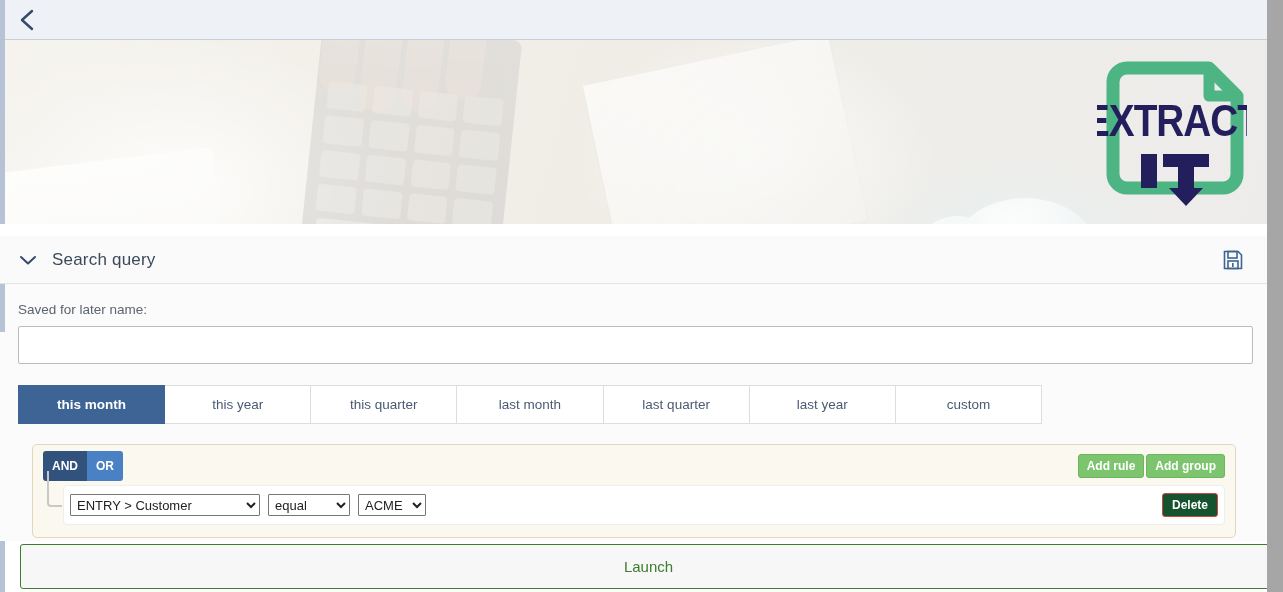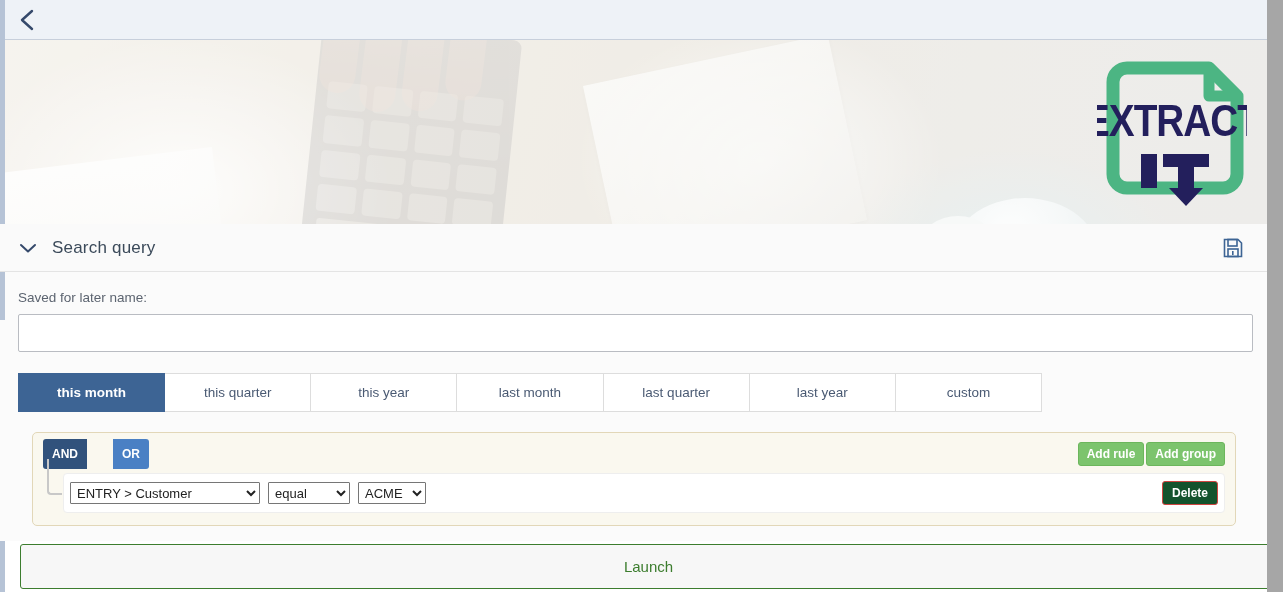--- a/index.html
+++ b/index.html
@@ -158,21 +158,21 @@
     position: absolute;
     right: 20px; top: 18px;
     width: 150px; height: 152px;
     z-index: 10;
   }
   .logo svg { display:block; }
 
   
   .panel {
     position: absolute;
-    left: 0; top: 224px;
+    left: 0; top: 236px;
     width: 1267px;
     background: #ffffff;
     box-sizing: border-box;
   }
   .panel .leftedge {
     position: absolute;
     left: 0; top: 0;
     width: 5px; height: 48px;
     background: #b6c3d6;
   }
@@ -291,21 +291,21 @@
     font-family: "Liberation Sans", sans-serif;
     font-size: 12px;
     font-weight: bold;
     color: #ffffff;
     border: none;
     padding: 8px 9px;
     cursor: pointer;
     line-height: 14px;
   }
   .andor .and { background: #31527c; }
-  .andor .or  { background: #4a80c4; margin-left: 26px; }
+  .andor .or  { background: #4a80c4; }
 
   .qb-actions { display: flex; gap: 2px; }
   .btn-green {
     font-family: "Liberation Sans", sans-serif;
     font-size: 12px;
     font-weight: bold;
     color: #ffffff;
     background: #7cc46d;
     border: 1px solid #6cb65c;
     border-radius: 3px;
@@ -502,22 +502,22 @@
     </div>
 
     <div class="panel-body">
       <div class="leftedge"></div>
 
       <div class="field-label">Saved for later name:</div>
       <input class="name-input" type="text" value="" placeholder="" style="">
 
       <div class="tabs">
         <div class="tab active">this month</div>
+        <div class="tab">this year</div>
         <div class="tab">this quarter</div>
-        <div class="tab">this year</div>
         <div class="tab">last month</div>
         <div class="tab">last quarter</div>
         <div class="tab">last year</div>
         <div class="tab">custom</div>
       </div>
 
       <div class="qb">
         <div class="qb-header">
           <div class="andor">
             <button class="and">AND</button>

